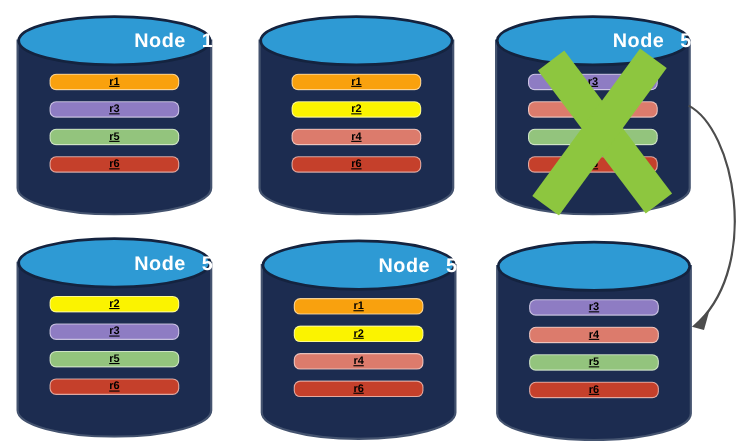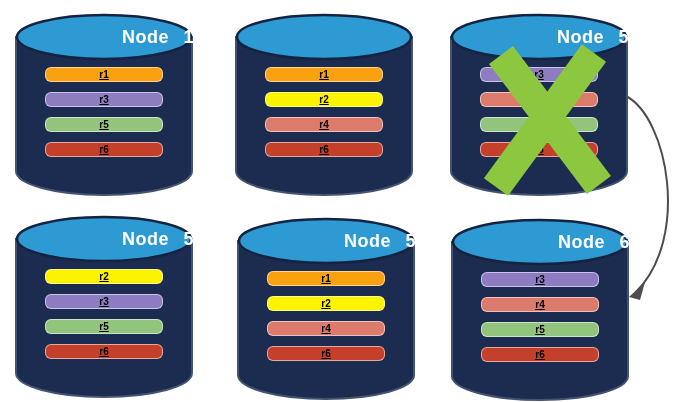--- a/index.html
+++ b/index.html
@@ -217,21 +217,20 @@
           <span>r6</span>
         </div>
       </div>
 
   </div>
     <div class="node" style="left: 450px; top: 215px;">
     <svg class="cyl" viewBox="0 0 180 186" aria-hidden="true">
       <path class="cyl-body" d="M 2,27 L 2,161 A 88,24 0 0 0 178,161 L 178,27 Z"></path>
       <ellipse class="cyl-top" cx="90" cy="27" rx="87" ry="22"></ellipse>
     </svg>
-    <div class="node-title">Node 6</div>
     <div class="bars">
         <div class="bar" style="background: rgb(142, 124, 195);">
           <span>r3</span>
         </div>
         <div class="bar" style="background: rgb(220, 123, 108);">
           <span>r4</span>
         </div>
         <div class="bar" style="background: rgb(147, 196, 125);">
           <span>r5</span>
         </div>

